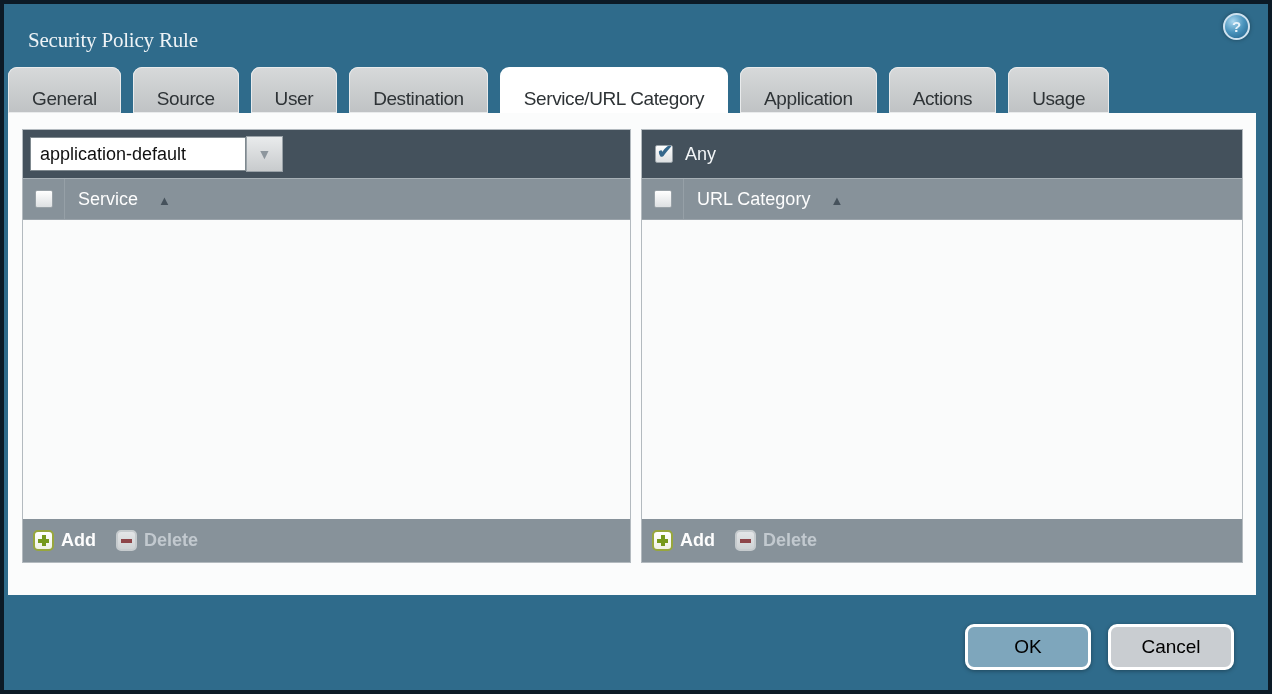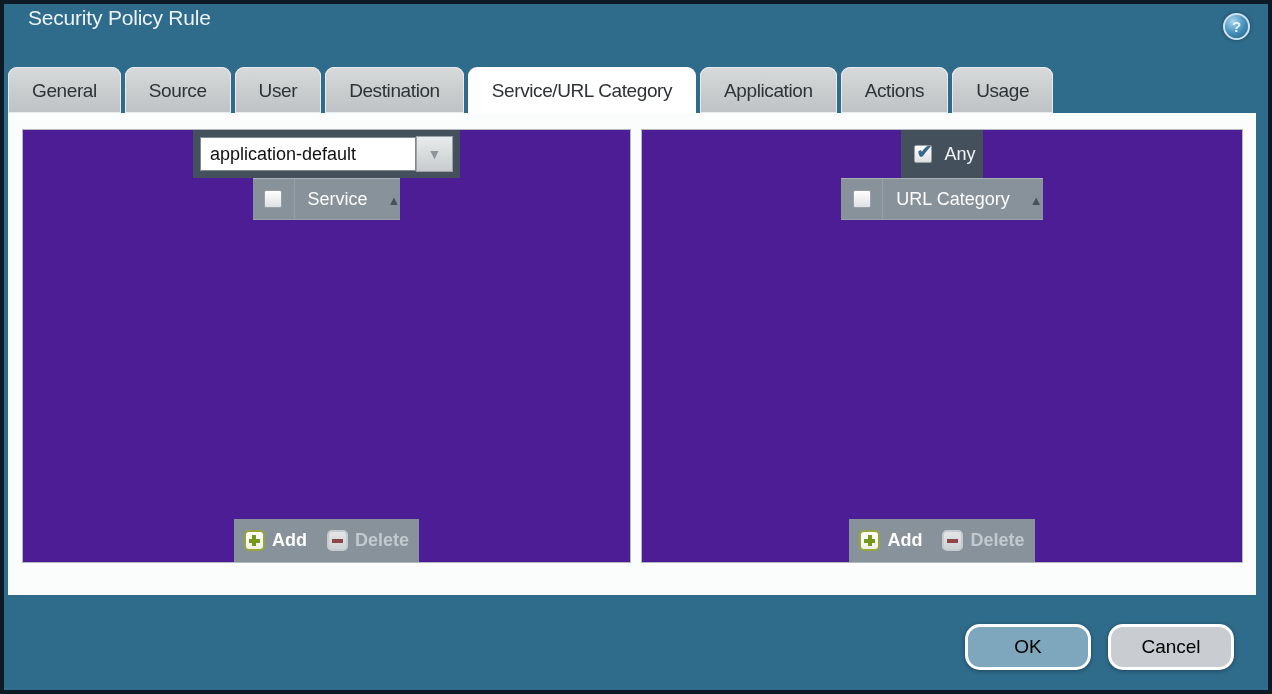--- a/index.html
+++ b/index.html
@@ -6,58 +6,58 @@
   html,body { width:1272px; height:694px; background:#000; }
   body { font-family:"Liberation Sans", sans-serif; }
 
   .dialog {
     position:relative; width:1272px; height:694px;
     border:4px solid #0c1a26; background:#2f6b8b; overflow:hidden;
   }
 
   
   .title {
-    position:absolute; left:24px; top:2px;
-    color:#eef3f6; font-size:21px; letter-spacing:-0.2px;
+    position:absolute; left:24px; top:24px;
+    color:#eef3f6; font-size:21px; letter-spacing:-0.2px;font-family:Liberation Serif, serif;
   }
   .help {
     position:absolute; right:18px; top:9px; width:27px; height:27px;
     border-radius:50%;
     background:radial-gradient(circle at 35% 28%, #a9d6ef, #4a94bd 48%, #1d5d86);
     border:2px solid #cfe2ef;
     color:#eaf4fb; font-weight:bold; font-size:15px;
     display:flex; align-items:center; justify-content:center;
     box-shadow:0 0 4px rgba(0,0,0,.35); cursor:pointer;
   }
 
   
   .tabs { position:absolute; left:4px; top:63px; display:flex; height:46px; }
   .tab {
-    height:46px; line-height:47px; padding:0 24px; margin-right:4px;
+    height:46px; line-height:47px; padding:8px 24px; margin-right:12px;
     background:linear-gradient(#d7d9da, #bfc2c4);
     border-radius:9px 9px 0 0;
     box-shadow:inset 0 0 0 1px #e9ebec;
     color:#2e3336; font-size:19px; letter-spacing:-0.4px;
     cursor:pointer; white-space:nowrap;
   }
   .tab.active {
     background:#fff; box-shadow:none; height:47px;
   }
 
   
   .content {
     position:absolute; left:4px; top:109px; width:1248px; height:482px;
     background:#fbfcfc;
   }
 
   
   .panel {
     position:absolute; top:16px; height:434px;
-    border:1px solid #b3babf; background:#4c1d95;
-    display:flex; flex-direction:column;align-items:center;
+    border:1px solid #b3babf; background:#4d7c0f;
+    display:flex; flex-direction:column;
   }
   .panel-left  { left:14px;  width:609px; }
   .panel-right { left:633px; width:602px; }
 
   .toolbar {
     height:48px; background:#44515c; flex:0 0 auto;
     display:flex; align-items:center; padding:0 7px;
   }
   .dropdown-field {
     width:216px; height:34px; background:#fff;
@@ -115,21 +115,21 @@
   .icon-minus {
     width:21px; height:21px; border-radius:5px; border:2px solid #c6cbce;
     background:
       linear-gradient(#8d4549,#8d4549) center/11px 4px no-repeat,
       linear-gradient(#e3e5e7,#ced2d4);
   }
 
   
   .btn {
     position:absolute; top:620px; height:46px; width:126px;
-    border-radius:15px; border:3px solid #fff;
+    border-radius:9px; border:3px solid #fff;
     display:flex; align-items:center; justify-content:center;
     font-size:19px; color:#000; cursor:pointer;
     box-shadow:0 1px 4px rgba(0,0,0,.35);
   }
   .btn-ok { left:961px; background:#7ea6bc; }
   .btn-cancel { left:1104px; background:#c9cdd1; }
 </style>
 </head>
 <body>
 

